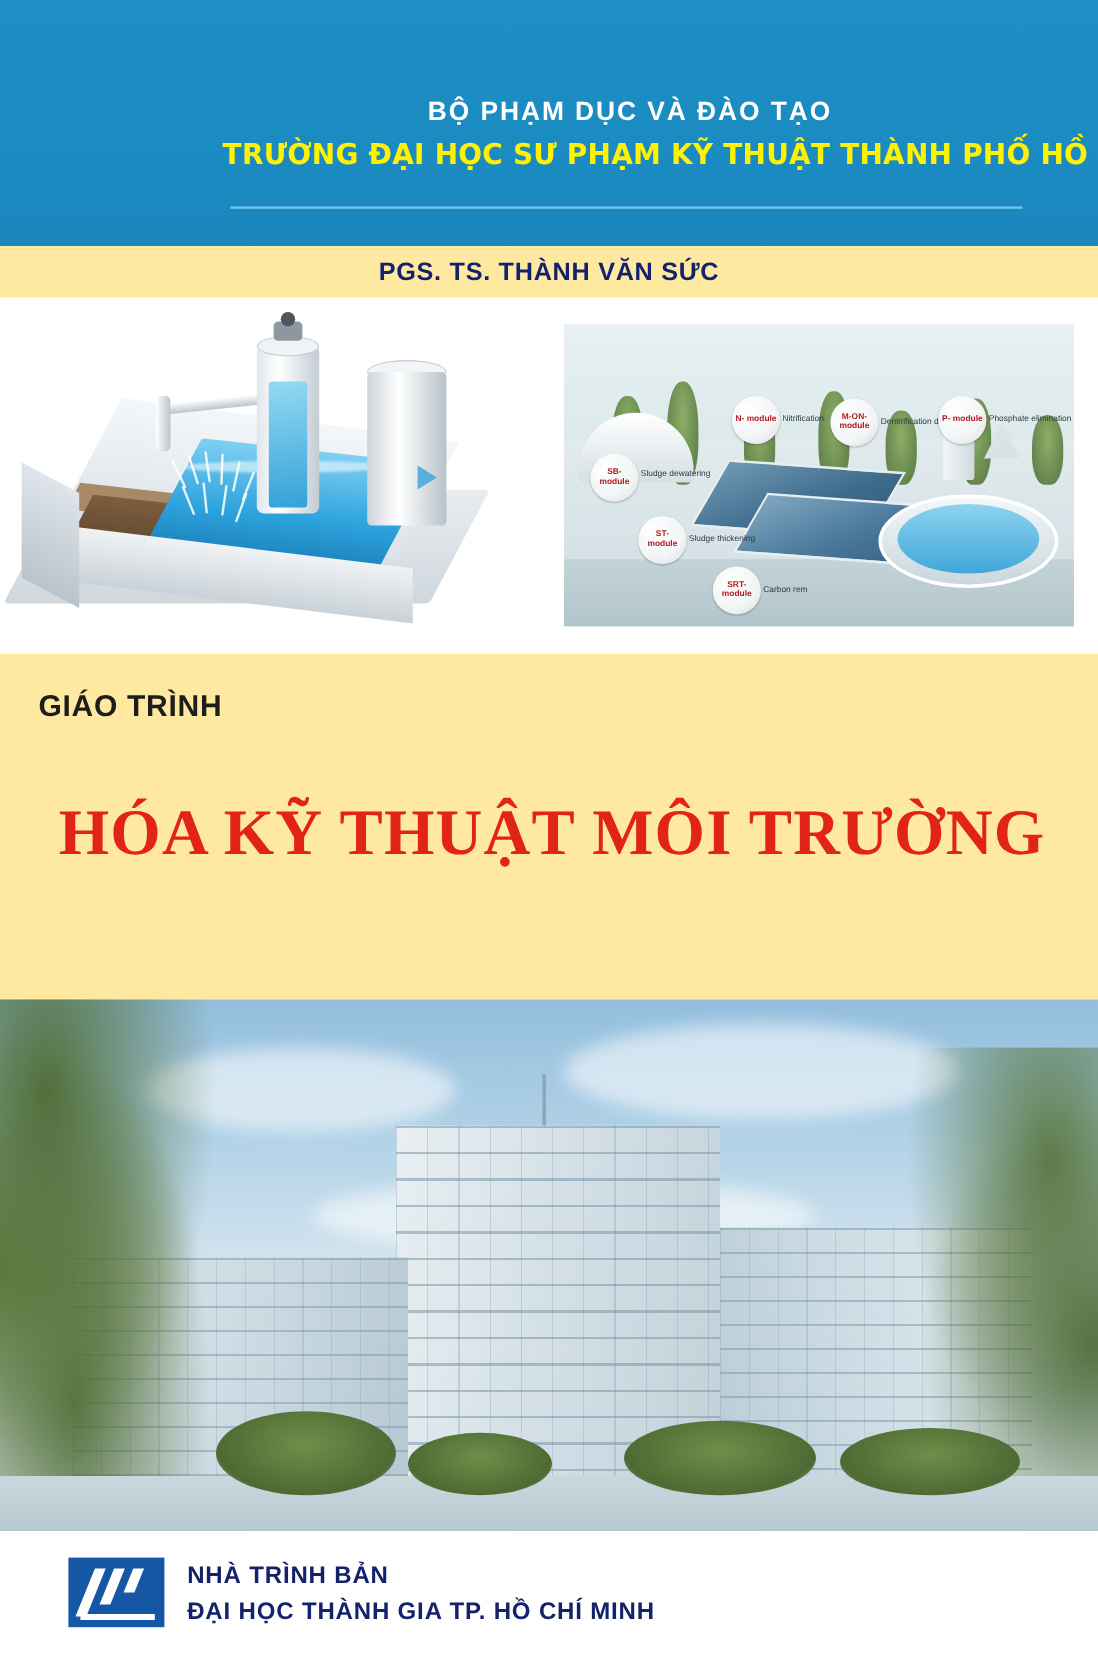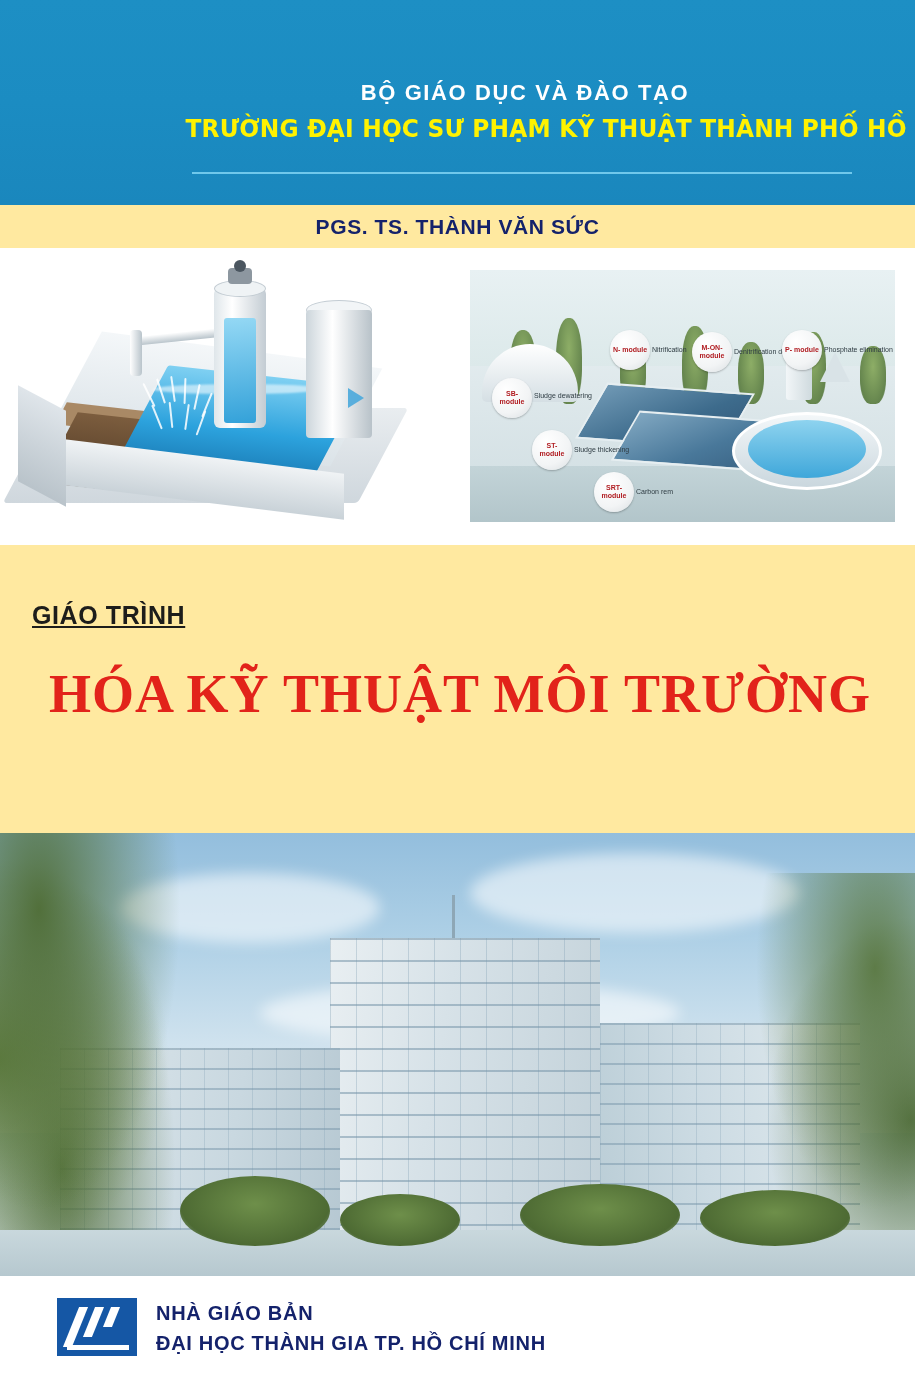--- a/index.html
+++ b/index.html
@@ -509,26 +509,25 @@
     position: absolute;
     left: 0;
     top: 545px;
     width: 915px;
     height: 288px;
     background: #ffe9a0;
   }
   .series-label {
     position: absolute;
     left: 32px;
-    top: 56px;
+    top: 30px;
     color: #1d1d1b;
     font-size: 25px;
     font-weight: bold;
     letter-spacing: 0.6px;
-    text-decoration: underline;
   }
   .main-title {
     position: absolute;
     left: 5px;
     right: 0;
     top: 118px;
     text-align: center;
     color: #e2231a;
     font-family: "Liberation Serif", serif;
     font-size: 54px;
@@ -709,21 +708,21 @@
 </style>
 </head>
 <body>
 
 <div class="book-cover">
 
   <div class="header-band">
 
 
     <div class="header-texts">
-      <div class="ministry-line">BỘ GIÁO DỤC VÀ ĐÀO TẠO</div>
+      <div class="ministry-line">BỘ PHẠM DỤC VÀ ĐÀO TẠO</div>
       <div class="university-line">TRƯỜNG ĐẠI HỌC SƯ PHẠM KỸ THUẬT THÀNH PHỐ HỒ CHÍ MINH</div>
     </div>
     <div class="header-rule"></div>
   </div>
 
   <div class="author-band">
     <div class="author-name">PGS. TS. THÀNH VĂN SỨC</div>
   </div>
 
   <div class="illustration-strip">
@@ -831,18 +830,18 @@
 
   <div class="footer-band">
     <div class="pub-logo">
       <div class="pub-logo-bg"></div>
       <div class="pub-stripe s1"></div>
       <div class="pub-stripe s2"></div>
       <div class="pub-stripe s3"></div>
       <div class="pub-underline"></div>
     </div>
     <div class="pub-texts">
-      <div class="pub-line1">NHÀ GIÁO BẢN</div>
+      <div class="pub-line1">NHÀ TRÌNH BẢN</div>
       <div class="pub-line2">ĐẠI HỌC THÀNH GIA TP. HỒ CHÍ MINH</div>
     </div>
   </div>
 
 </div>
 
 </body></html>

